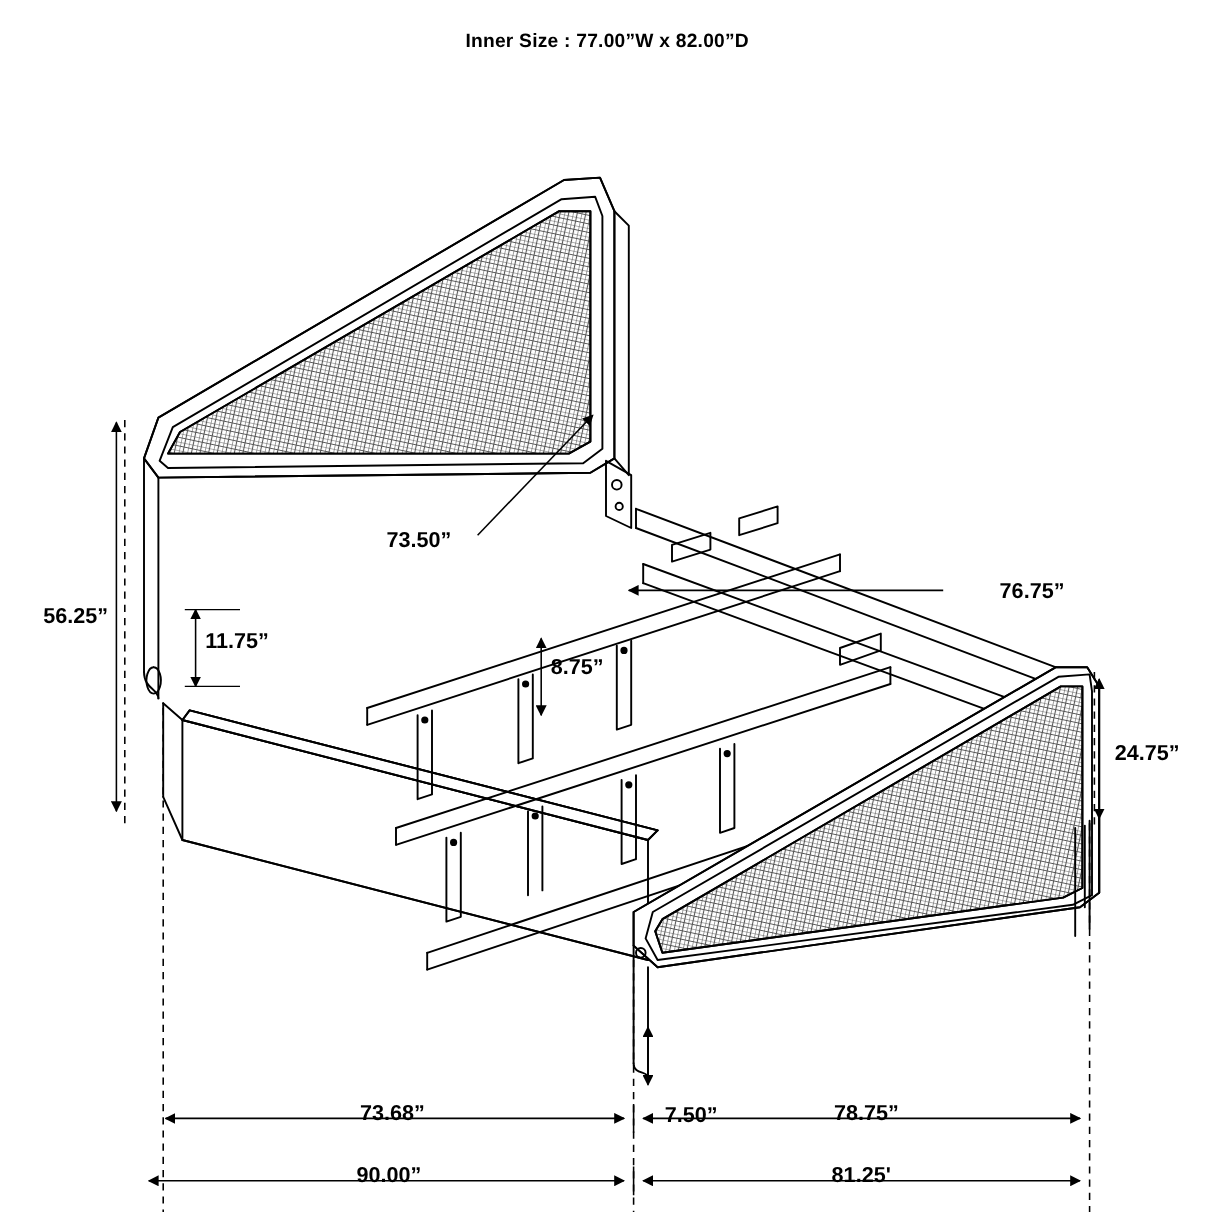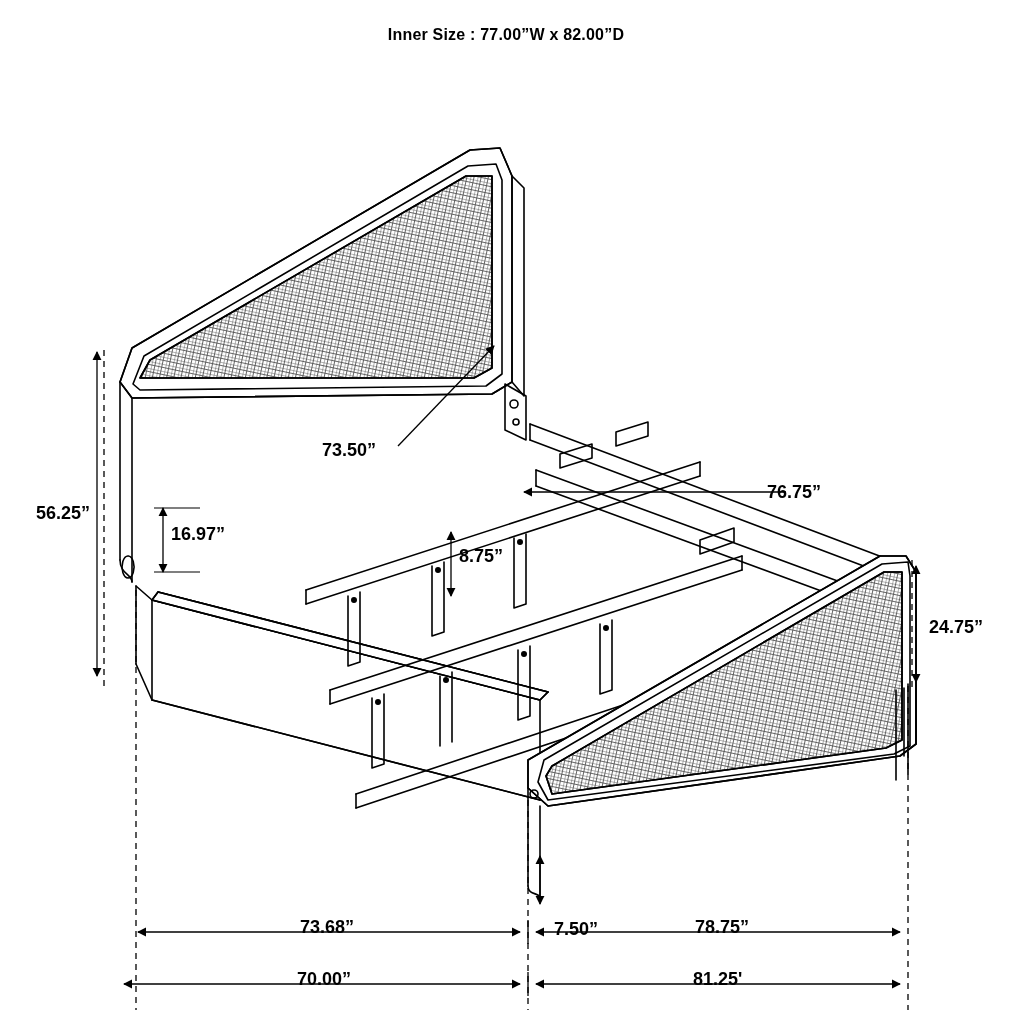--- a/index.html
+++ b/index.html
@@ -41,21 +41,21 @@
   .lbl {
     position: absolute;
     font-size: 18px;
     font-weight: bold;
     white-space: nowrap;
   }
   .lbl-56 { left: 36px;  top: 503px; }
   .lbl-1175 { left: 171px; top: 524px; }
   .lbl-875 { left: 459px; top: 546px; }
   .lbl-7350 { left: 322px; top: 440px; }
-  .lbl-7675 { left: 767px; top: 482px; }
+  .lbl-7675 { left: 833px; top: 482px; }
   .lbl-2475 { left: 929px; top: 617px; }
   .lbl-750 { left: 554px; top: 874px; margin-top: 45px; }
   .lbl-8400 { left: 300px; top: 917px; }
   .lbl-7875 { left: 695px; top: 917px; }
   .lbl-9000 { left: 297px; top: 969px; }
   .lbl-8125 { left: 693px; top: 969px; text-align: center; }
 </style>
 </head>
 <body>
 
@@ -222,24 +222,24 @@
 
       <g>
         <path d="M536,984 L900,984" marker-start="url(#ah)" marker-end="url(#ah)"></path>
       </g>
 
       <path d="M528,920 L528,944 M528,972 L528,996" stroke-width="1.3"></path>
     </g>
   </svg>
 
   <div class="lbl lbl-56">56.25”</div>
-  <div class="lbl lbl-1175">16.97”</div>
+  <div class="lbl lbl-1175">11.75”</div>
   <div class="lbl lbl-875">8.75”</div>
   <div class="lbl lbl-7350">73.50”</div>
   <div class="lbl lbl-7675">76.75”</div>
   <div class="lbl lbl-2475">24.75”</div>
   <div class="lbl lbl-750">7.50”</div>
   <div class="lbl lbl-8400">73.68”</div>
   <div class="lbl lbl-7875">78.75”</div>
-  <div class="lbl lbl-9000">70.00”</div>
+  <div class="lbl lbl-9000">90.00”</div>
   <div class="lbl lbl-8125">81.25'</div>
 
 </div>
 
 </body></html>

